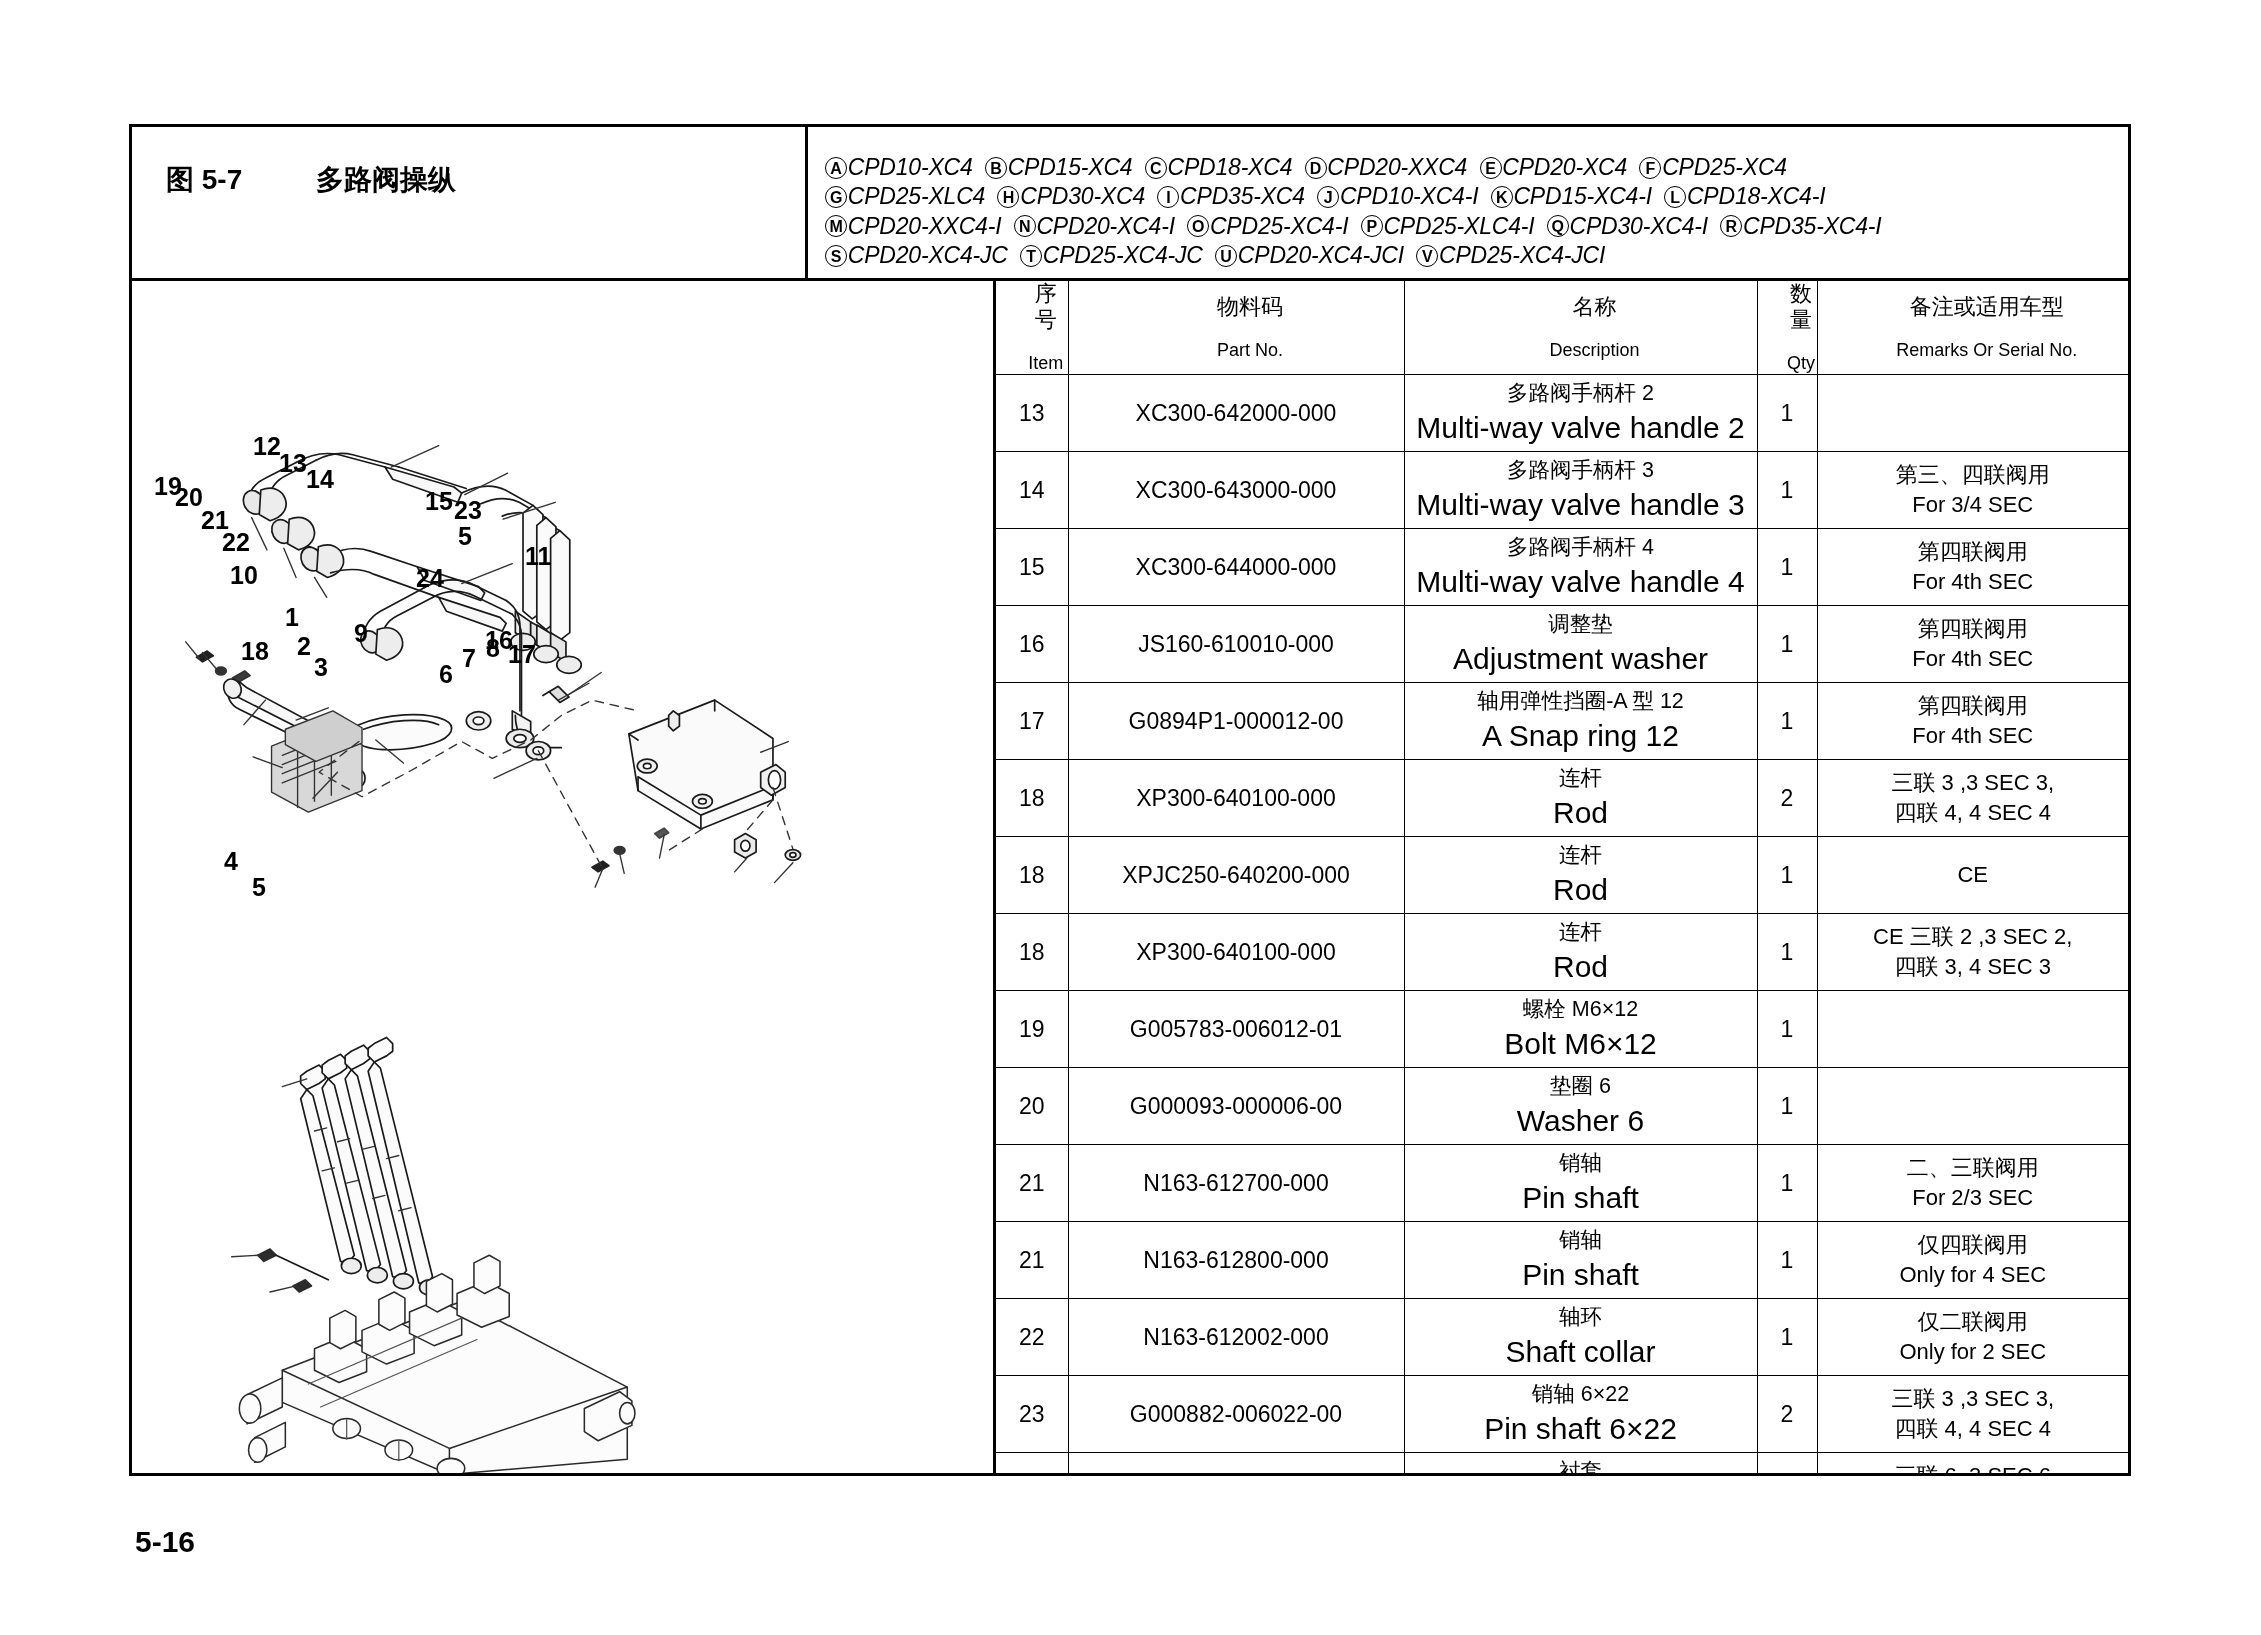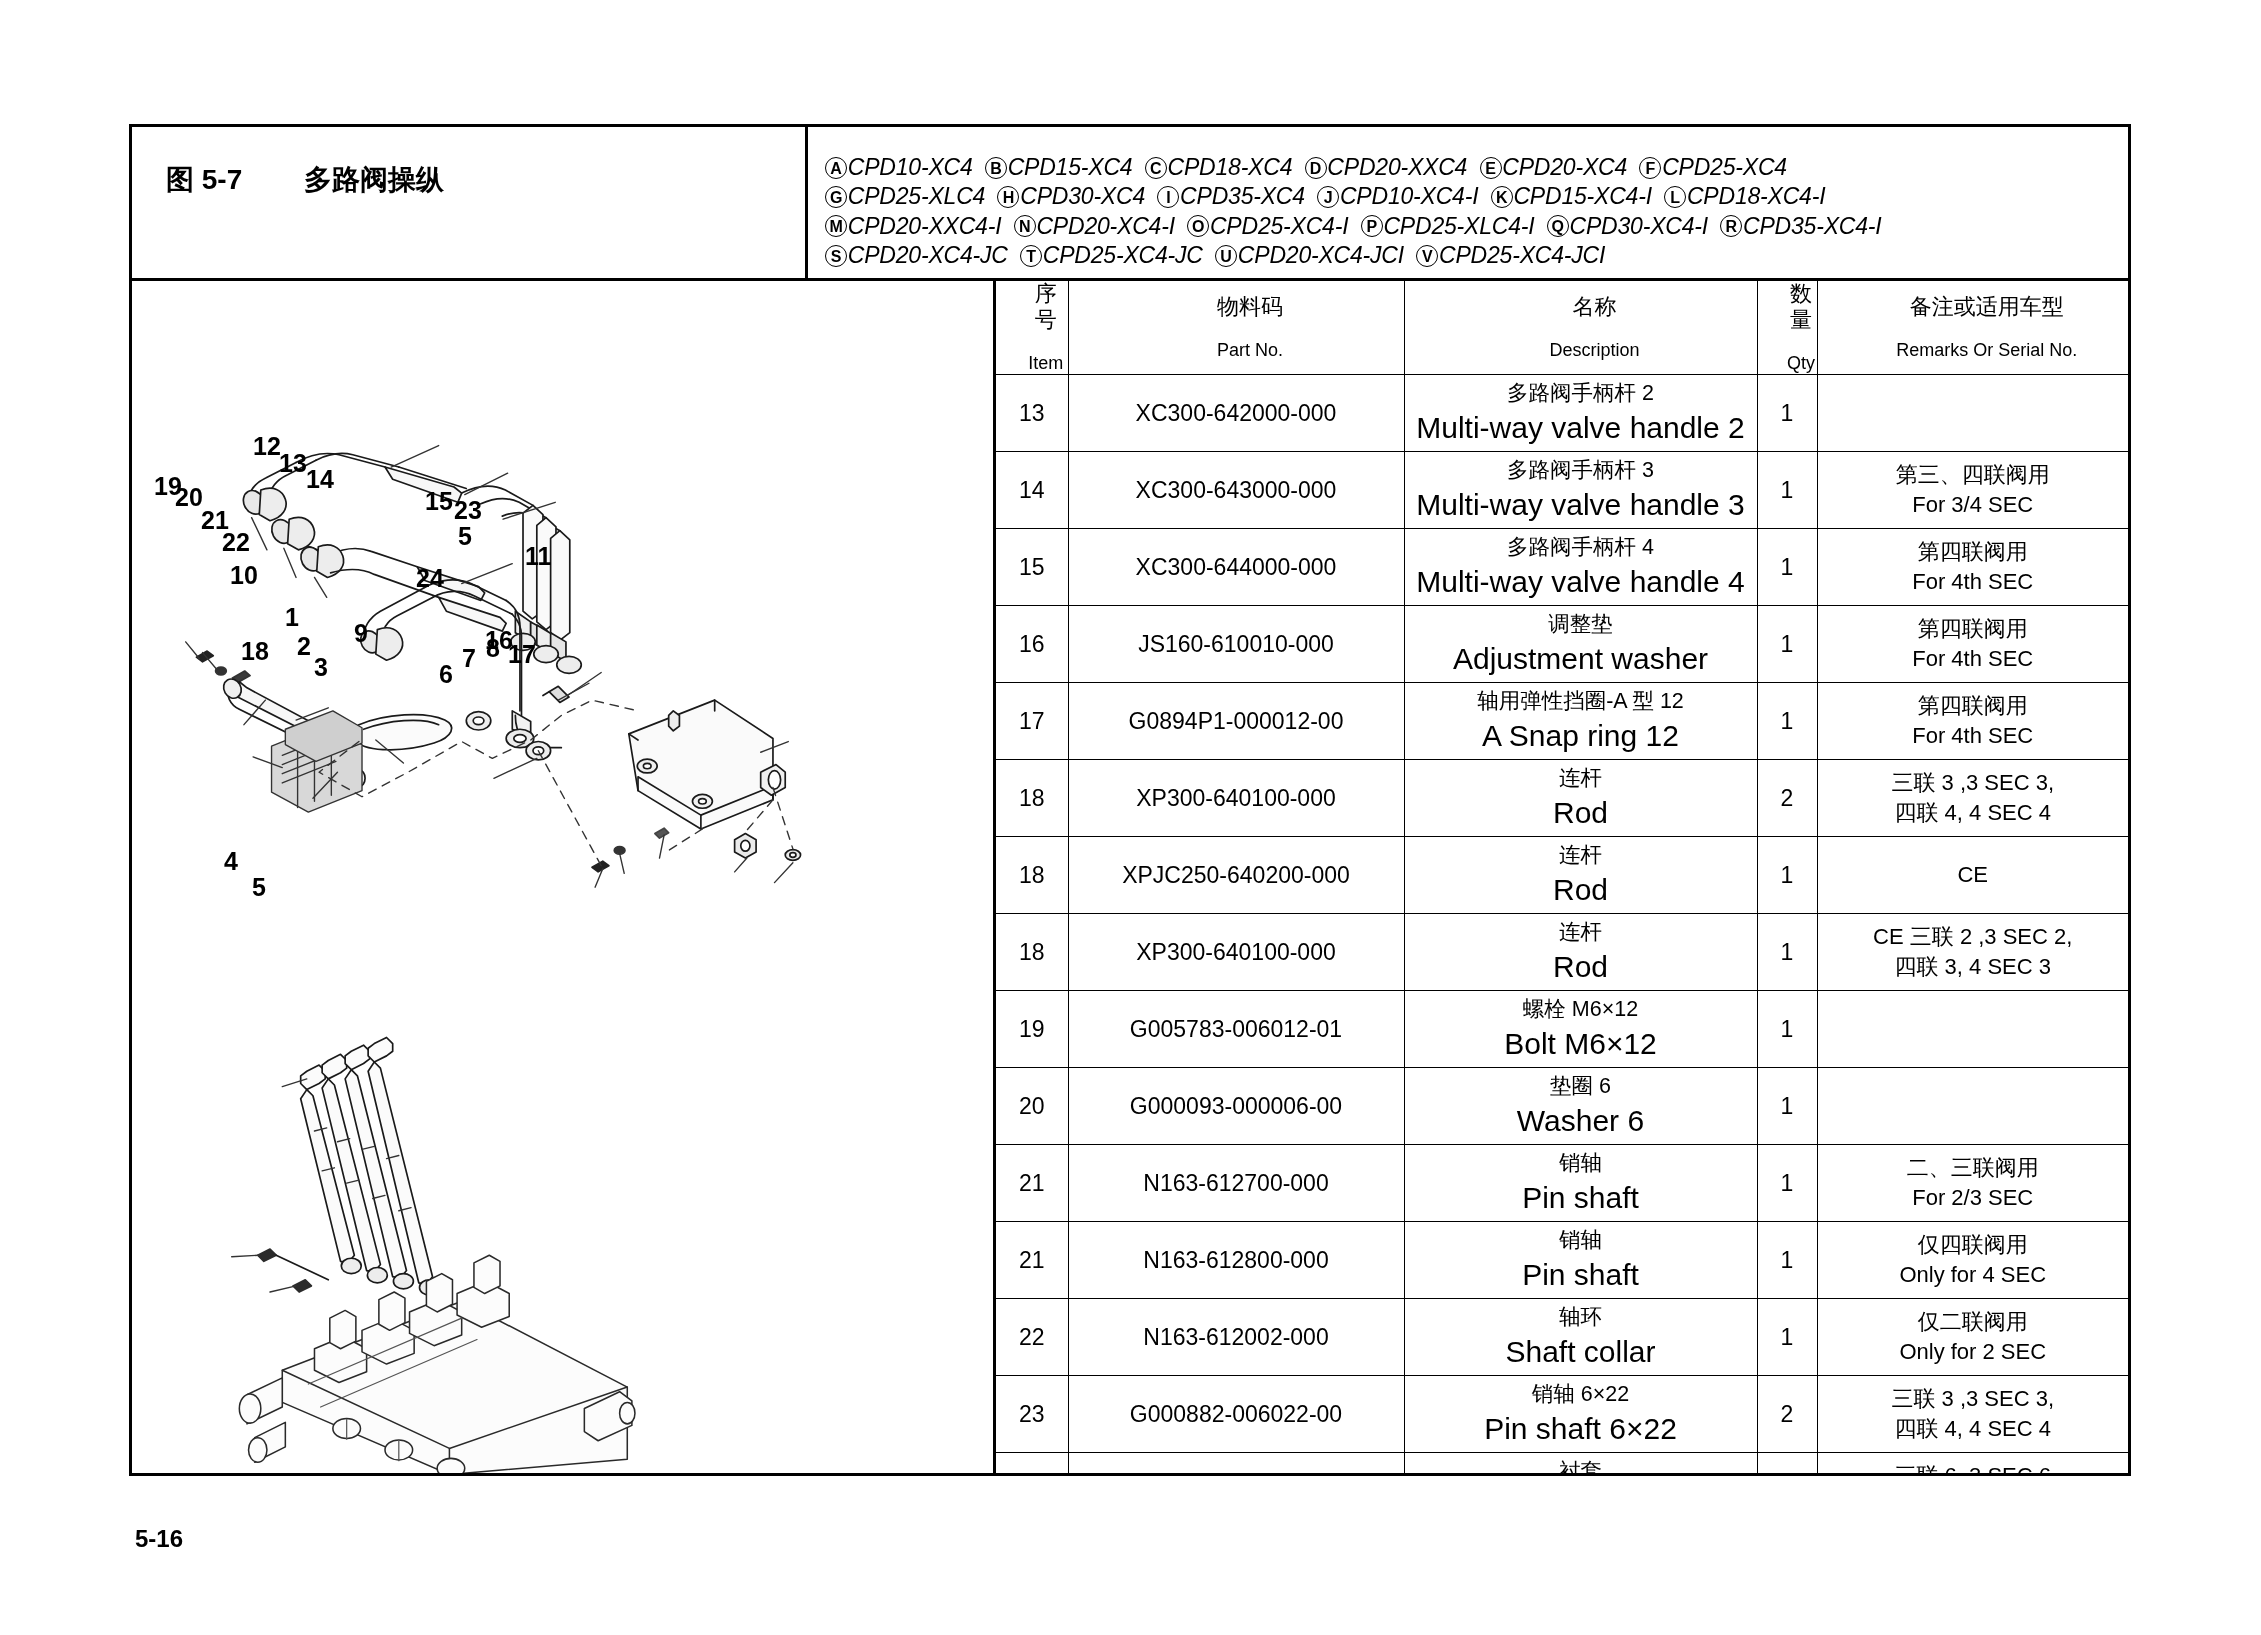--- a/index.html
+++ b/index.html
@@ -42,20 +42,21 @@
     width: 676px;
     box-sizing: border-box;
     border-right: 3.1px solid #000;
     padding: 34px 0 0 34px;
   }
   .fig-line {
     display: flex;
     align-items: flex-end;
     font-weight: bold;
     white-space: nowrap;
+    gap: 12px;
   }
   .fig-line-cn { font-size: 28px; margin-bottom: 15.3px; }
   .fig-line-en { font-size: 29px; }
   .fig-num { width: 138px; display: inline-block; }
   .fig-label { }
 
   #models-cell {
     flex: 1;
     padding: 26px 0 0 17px;
     box-sizing: border-box;
@@ -156,21 +157,21 @@
     line-height: 1.2;
   }
   .r-line { font-size: 22px; display: block; }
   .r-line + .r-line { margin-top: 4px; }
 
   
   #footer {
     position: absolute;
     left: 135px;
     top: 1525px;
-    font-size: 24px;
+    font-size: 30px;
     font-weight: bold;
   }
 
   
   .callout {
     position: absolute;
     font-size: 25px;
     font-weight: bold;
     font-family: "Liberation Sans", sans-serif;
     line-height: 1;

